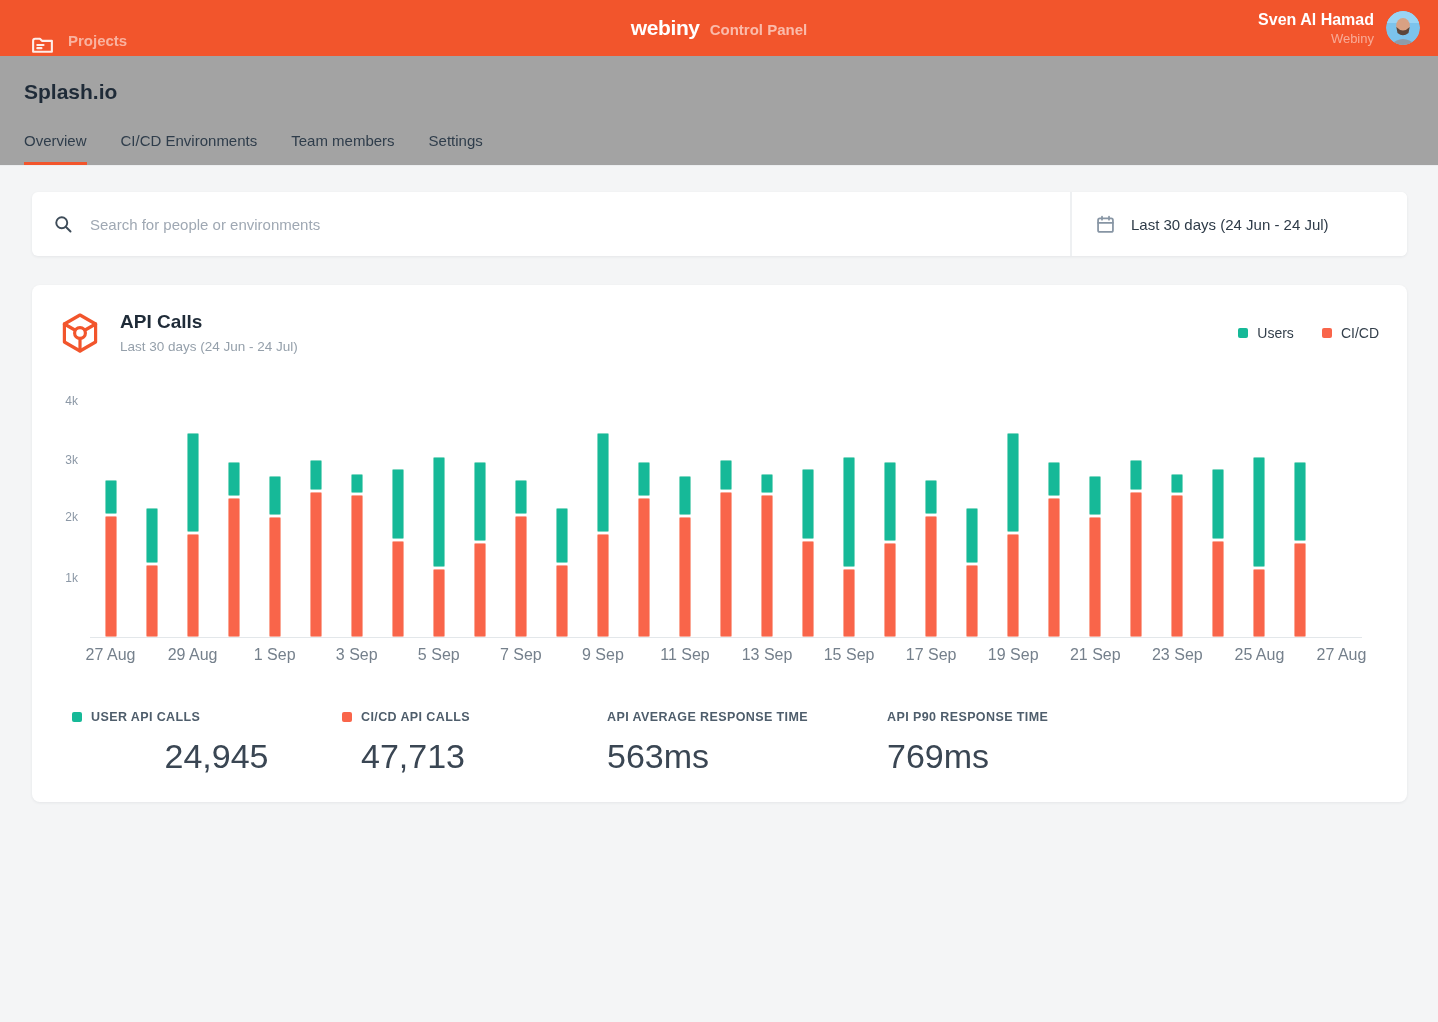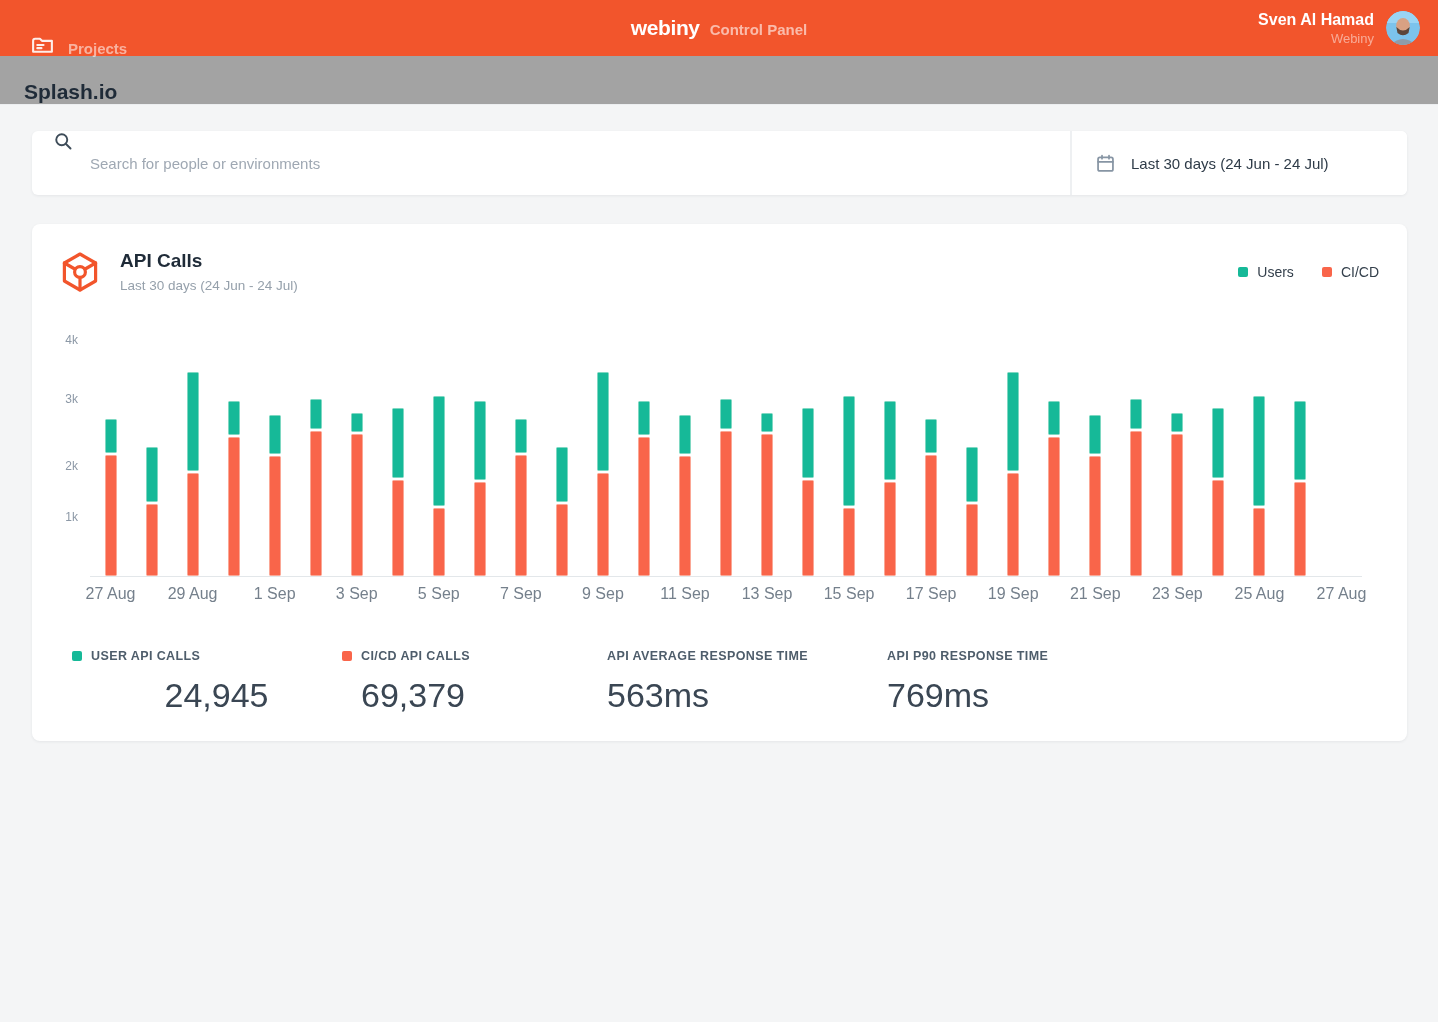--- a/index.html
+++ b/index.html
@@ -4,40 +4,40 @@
 <style>
   * { box-sizing: border-box; }
   html,body { margin:0; padding:0; }
   body {
     width:1438px; height:1022px;
     font-family:"Liberation Sans","DejaVu Sans",sans-serif;
     background:#F4F5F6; overflow:hidden;
   }
   
   .topbar { height:56px; background:#F2552C; display:flex; align-items:center; padding:0 16px; position:relative; }
-  .topbar-left { display:flex; align-items:flex-end; gap:13px; cursor:pointer; padding-left:14px;margin-top:32px; }
+  .topbar-left { display:flex; align-items:flex-start; gap:13px; cursor:pointer; padding-left:14px;margin-top:32px; }
   .topbar-left .nav-label { color:rgba(255,255,255,.55); font-weight:700; font-size:15px; }
   .topbar-center { position:absolute; left:50%; transform:translateX(-50%); display:flex; align-items:baseline; gap:10px; }
   .brand { color:#fff; font-size:21px; font-weight:800; letter-spacing:-0.4px; }
   .brand-suffix { color:rgba(255,255,255,.6); font-size:15px; font-weight:700; }
   .topbar-right { margin-left:auto; display:flex; align-items:center; gap:12px; cursor:pointer; padding-right:2px; }
   .user-meta { text-align:right; }
   .user-name { color:#fff; font-size:16px; font-weight:700; }
   .user-company { color:rgba(255,255,255,.5); font-size:13px; margin-top:2px; }
   .avatar { width:34px; height:34px; border-radius:50%; overflow:hidden; flex:0 0 auto; }
   
   .title-section { background:#a3a3a3; padding:24px 24px 0; border-bottom:1px solid #ECEEF0; }
   .page-title { font-size:21px; font-weight:800; color:#1F2B38; }
   .tabs { display:flex; gap:34px; margin-top:28px; }
   .tab { font-size:15px; color:#2F3D4B; padding-bottom:13px; border-bottom:3px solid transparent; cursor:pointer; }
   .tab.active { border-bottom-color:#F2552C; }
   
   .toolbar { margin:26px 31px 0 32px; background:#fff; border-radius:6px; height:64px;
              display:flex; align-items:stretch; box-shadow:0 1px 3px rgba(35,45,60,.07); }
-  .search { flex:1; display:flex; gap:15px; padding:0 21px; }
+  .search { flex:1; display:flex; align-items:center; gap:15px; padding:0 21px; }
   .search-input { border:none; outline:none; flex:1; font-size:15px; color:#3A4754; font-family:inherit; background:transparent; }
   .search-input::placeholder { color:#9FA8B3; }
   .date-btn { width:337px; border-left:2px solid #EEF0F2; display:flex; align-items:center; gap:15px;
               padding:0 23px; font-size:15px; color:#2E3B48; cursor:pointer; border-radius:0 6px 6px 0; background:#fff; }
   
   .chart-card { margin:29px 31px 0 32px; background:#fff; border-radius:8px;
                 box-shadow:0 1px 3px rgba(35,45,60,.07); padding:26px 28px 26px; }
   .chart-header { display:flex; align-items:center; }
   .chart-titles { margin-left:20px; }
   .chart-title { font-size:19px; font-weight:800; color:#1F2B38; }
@@ -108,20 +108,26 @@
           <ellipse cx="17" cy="14.5" rx="6.8" ry="7.4" fill="#D8A183"></ellipse>
           <path d="M10.3 16 q6.7 7 13.4 0 l-1.2 6 q-5.5 4.4 -11 0 z" fill="#5C463A"></path>
         </g>
       </svg>
     </div>
   </div>
 </div>
 
 <div class="title-section">
   <div class="page-title">Splash.io</div>
+  <div class="tabs">
+    <div class="tab active">Overview</div>
+    <div class="tab">CI/CD Environments</div>
+    <div class="tab">Team members</div>
+    <div class="tab">Settings</div>
+  </div>
 </div>
 
 <div class="toolbar">
   <div class="search">
     <span style="display:flex;">
       <svg width="20" height="20" viewBox="0 0 24 24" fill="none" stroke="#3E4C59" stroke-width="2.3" stroke-linecap="round">
         <circle cx="10.5" cy="10.5" r="6.6"></circle>
         <line x1="15.6" y1="15.6" x2="21" y2="21"></line>
       </svg>
     </span>
@@ -163,21 +169,21 @@
       <div class="legend-item">
         <span class="legend-swatch swatch-cicd"></span>
         <span>CI/CD</span>
       </div>
     </div>
   </div>
 
   <div class="plot-wrap">
     <div class="plot">
         <div class="y-label" style="bottom: 59px;">1k</div>
-        <div class="y-label" style="bottom: 110px;">2k</div>
+        <div class="y-label" style="bottom: 120px;">2k</div>
         <div class="y-label" style="bottom: 177px;">3k</div>
         <div class="y-label" style="bottom: 236px;">4k</div>
         <div class="chart-col">
           <div class="bar">
             <div class="seg seg-users" style="height: 34px;"></div>
             <div class="seg seg-cicd" style="height: 121px;"></div>
           </div>
           <div class="x-label">27 Aug</div>
         </div>
         <div class="chart-col">
@@ -380,21 +386,21 @@
           <span class="stat-dot" style="display: inline-block; background: rgb(22, 185, 152);"></span>
           <span>USER API CALLS</span>
         </div>
       <div class="stat-value">24,945</div>
     </div>
     <div class="stat stat-3 has-dot">
       <div class="stat-label">
           <span class="stat-dot" style="display: inline-block; background: rgb(249, 101, 74);"></span>
           <span>CI/CD API CALLS</span>
         </div>
-      <div class="stat-value">69,379</div>
+      <div class="stat-value">47,713</div>
     </div>
     <div class="stat stat-4">
       <div class="stat-label">
           <span>API AVERAGE RESPONSE TIME</span>
         </div>
       <div class="stat-value">563ms</div>
     </div>
     <div class="stat stat-5">
       <div class="stat-label">
           <span>API P90 RESPONSE TIME</span>

